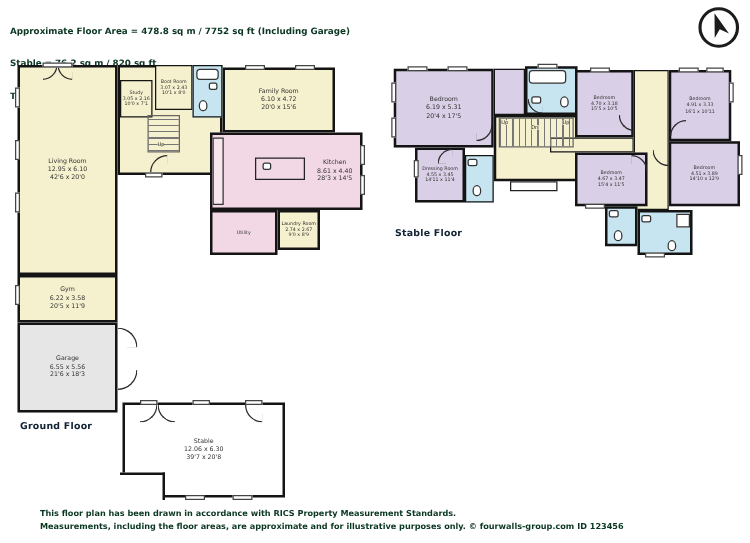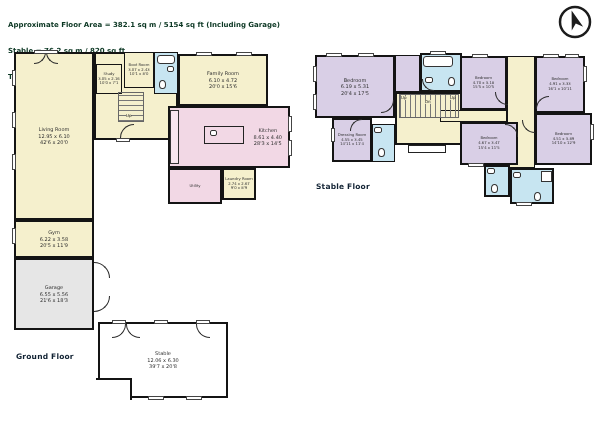--- a/index.html
+++ b/index.html
@@ -32,21 +32,21 @@
   .notch{position:absolute;background:#fff;border-top:2px solid #141414;border-right:2px solid #141414;box-sizing:border-box;z-index:4;}
   .bay{position:absolute;background:#fff;border:1.5px solid #222;box-sizing:border-box;z-index:5;}
   .compass{position:absolute;left:556px;top:3px;z-index:8;}
 </style>
 </head>
 <body>
 
 <div id="canvas">
 
   <div class="hdr">
-    <div>Approximate Floor Area = 382.1 sq m / 5154 sq ft (Including Garage)</div>
+    <div>Approximate Floor Area = 478.8 sq m / 7752 sq ft (Including Garage)</div>
     <div>Stable = 76.2 sq m / 820 sq ft</div>
     <div>Total = 555.0 sq m / 5974 sq ft</div>
   </div>
 
   <svg class="compass" width="38" height="38" viewBox="0 0 38 38">
     <circle cx="19" cy="19" r="15" fill="none" stroke="#1c1c1c" stroke-width="2.5"></circle>
     <polygon points="19,7 25,26 19,20.5 13,26" fill="#1c1c1c" transform="rotate(-18 19 18)"></polygon>
   </svg>
 
   <div class="room yellow" style="left:14px;top:52px;width:80px;height:168px">
@@ -161,21 +161,21 @@
 
   <div class="arc arc-br" style="left:34px;top:52px;width:12px;height:12px"></div>
   <div class="arc arc-bl" style="left:46px;top:52px;width:12px;height:12px"></div>
   <div class="arc arc-tr" style="left:94px;top:262px;width:16px;height:16px"></div>
   <div class="arc arc-br" style="left:94px;top:296px;width:16px;height:16px"></div>
   <div class="arc arc-br" style="left:112px;top:324px;width:14px;height:14px"></div>
   <div class="arc arc-bl" style="left:126px;top:324px;width:14px;height:14px"></div>
   <div class="arc arc-bl" style="left:196px;top:324px;width:14px;height:14px"></div>
   <div class="arc arc-tl" style="left:120px;top:124px;width:14px;height:14px"></div>
 
-  <div class="floor-label" style="left:16px;top:352px">Ground Floor</div>
+  <div class="floor-label" style="left:16px;top:336px">Ground Floor</div>
 
   <div class="room purple" style="left:315px;top:55px;width:80px;height:63px">
     <div class="rlabel">
       <span>Bedroom</span>
       <span>6.19 x 5.31</span>
       <span>20'4 x 17'5</span>
     </div>
   </div>
 
   <div class="room purple" style="left:395px;top:55px;width:25px;height:37px;border-width:1.5px"></div>
@@ -267,14 +267,18 @@
   <div class="arc arc-bl" style="left:495px;top:92px;width:13px;height:13px"></div>
   <div class="arc arc-tl" style="left:536px;top:96px;width:13px;height:13px"></div>
   <div class="arc arc-bl" style="left:522px;top:120px;width:13px;height:13px"></div>
   <div class="arc arc-tr" style="left:505px;top:124px;width:13px;height:13px"></div>
   <div class="arc arc-br" style="left:381px;top:100px;width:13px;height:13px"></div>
   <div class="arc arc-tl" style="left:350px;top:119px;width:12px;height:12px"></div>
   <div class="arc arc-bl" style="left:422px;top:79px;width:12px;height:12px"></div>
 
   <div class="floor-label" style="left:316px;top:182px">Stable Floor</div>
 
+  <div class="ftr">
+    <div>This floor plan has been drawn in accordance with RICS Property Measurement Standards.</div>
+    <div>Measurements, including the floor areas, are approximate and for illustrative purposes only. © fourwalls-group.com ID 123456</div>
+  </div>
 
 </div>
 
 </body></html>

